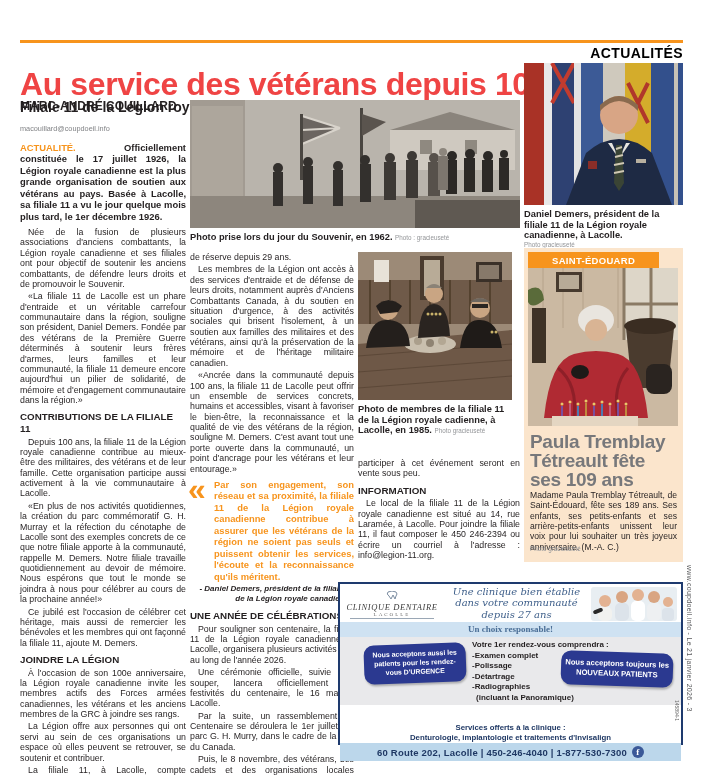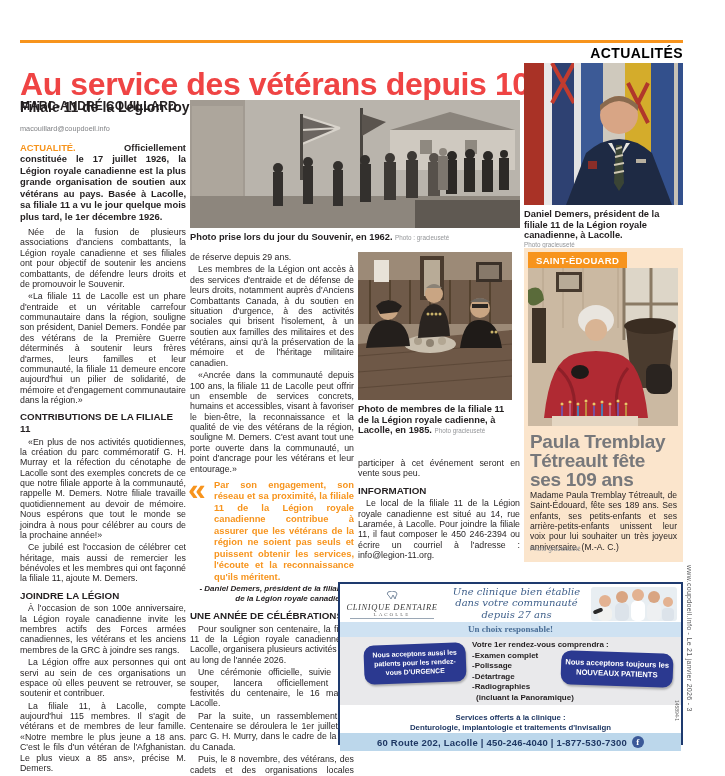--- a/index.html
+++ b/index.html
@@ -31,21 +31,21 @@
 
   
   .pullquote{position:relative;color:#F7941D;font-weight:bold;font-size:9.4px;line-height:1.22;
         padding-left:24px;margin:5px 0 2px;text-align:justify;}
   .qmark{position:absolute;left:-2px;top:-6px;font-size:32px;line-height:1;}
   .qattr{text-align:right;font-style:italic;font-weight:bold;font-size:8px;line-height:1.25;margin-bottom:4px;}
 
   
   .sb-panel{position:absolute;left:524px;top:248px;width:159px;height:314px;background:#FBE5CC;}
   .sb-badge{position:absolute;left:528px;top:252px;background:#F7941D;color:#fff;font-weight:bold;
-        font-size:9.5px;padding:3px 8px;letter-spacing:.3px;}
+        font-size:9.5px;padding:3px 24px;letter-spacing:.3px;}
   .sb-headline{position:absolute;left:530px;top:432px;width:148px;font-size:19px;line-height:1.0;
         font-weight:bold;color:#77787B;letter-spacing:-.3px;}
   .sb-body{position:absolute;left:530px;top:490px;width:147px;font-size:8.6px;line-height:1.2;text-align:justify;}
   .sb-credit{position:absolute;left:530px;top:545px;font-size:6.3px;color:#939598;}
 
   
   .ad{position:absolute;left:338px;top:582px;width:345px;height:163px;box-sizing:border-box;
       border:2px solid #1E3A6E;background:#fff;}
   .ad-top{height:38px;display:flex;align-items:center;}
   .ad-logo{width:104px;text-align:center;line-height:1.05;}
@@ -60,21 +60,21 @@
   .ad-main{height:68px;background:#E9E9EB;position:relative;}
   .ad-badge{position:absolute;background:#2B3990;color:#fff;border-radius:10px;font-weight:bold;
       text-align:center;line-height:1.3;box-shadow:1px 2px 2px rgba(0,0,0,.25);}
   .ad-badge.left{left:24px;top:7px;width:96px;font-size:6.9px;padding:6px 3px;transform:rotate(-2deg);}
   .ad-badge.right{right:8px;top:15px;width:106px;font-size:7.6px;padding:7px 3px;transform:rotate(2deg);}
   .ad-list{position:absolute;left:132px;top:3px;width:150px;text-align:left;}
   .ad-intro{font-weight:bold;font-size:8px;margin-bottom:2px;}
   .ad-item{font-weight:bold;font-size:8px;line-height:1.3;}
   .ad-item.sub{padding-left:4px;}
   .ad-services{height:20px;text-align:center;font-size:7.8px;font-weight:bold;color:#1F3864;
-      line-height:1.3;padding-top:8px;}
+      line-height:1.3;padding-top:18px;}
   .ad-address{height:18px;background:#BCD7EB;display:flex;align-items:center;justify-content:center;
       gap:5px;font-weight:bold;color:#1F3864;font-size:9.5px;letter-spacing:.2px;}
   .fb{width:12px;height:12px;border-radius:50%;background:#3B5998;color:#fff;display:inline-flex;
       align-items:center;justify-content:center;font-size:9px;font-weight:bold;font-family:"Liberation Serif",serif;}
   .ad-code{position:absolute;right:1px;bottom:22px;font-size:5px;color:#6b6b6b;writing-mode:vertical-rl;}
 
   .margin-text{position:absolute;left:686px;top:565px;height:211px;font-size:7px;color:#58595b;
       writing-mode:vertical-rl;letter-spacing:.3px;}
 </style>
 </head>
@@ -87,20 +87,21 @@
   <div class="kicker">Filiale 11 de la Légion royale canadienne à Lacolle</div>
   <h1 class="headline">Au service des vétérans depuis 100 ans</h1>
 
   <div class="col" style="left:20px;top:99px;width:166px;">
     <div class="byline">MARC-ANDRÉ COUILLARD</div>
     <div class="byline-email">macouillard@coupdoeil.info</div>
     <p class="lead"><span class="lead-label">ACTUALITÉ.</span> <span>Officiellement constituée le 17 juillet 1926, la Légion royale canadienne est la plus grande organisation de soutien aux vétérans au pays. Basée à Lacolle, sa filiale 11 a vu le jour quelque mois plus tard, le 1er décembre 1926.</span></p>
     <p class="ind">Née de la fusion de plusieurs associations d'anciens combattants, la Légion royale canadienne et ses filiales ont pour objectif de soutenir les anciens combattants, de défendre leurs droits et de promouvoir le Souvenir.</p>
     <p class="ind">«La filiale 11 de Lacolle est un phare d'entraide et un véritable carrefour communautaire dans la région, souligne son président, Daniel Demers. Fondée par des vétérans de la Première Guerre déterminés à soutenir leurs frères d'armes, leurs familles et leur communauté, la filiale 11 demeure encore aujourd'hui un pilier de solidarité, de mémoire et d'engagement communautaire dans la région.»</p>
     <div class="subhead">CONTRIBUTIONS DE LA FILIALE 11</div>
+    <p class="ind">Depuis 100 ans, la filiale 11 de la Légion royale canadienne contribue au mieux-être des militaires, des vétérans et de leur famille. Cette organisation participe aussi activement à la vie communautaire à Lacolle.</p>
     <p class="ind">«En plus de nos activités quotidiennes, la création du parc commémoratif G. H. Murray et la réfection du cénotaphe de Lacolle sont des exemples concrets de ce que notre filiale apporte à la communauté, rappelle M. Demers. Notre filiale travaille quotidiennement au devoir de mémoire. Nous espérons que tout le monde se joindra à nous pour célébrer au cours de la prochaine année!»</p>
     <p class="ind">Ce jubilé est l'occasion de célébrer cet héritage, mais aussi de remercier les bénévoles et les membres qui ont façonné la filiale 11, ajoute M. Demers.</p>
     <div class="subhead">JOINDRE LA LÉGION</div>
     <p class="ind">À l'occasion de son 100e anniversaire, la Légion royale canadienne invite les membres actifs des Forces armées canadiennes, les vétérans et les anciens membres de la GRC à joindre ses rangs.</p>
     <p class="ind">La Légion offre aux personnes qui ont servi au sein de ces organisations un espace où elles peuvent se retrouver, se soutenir et contribuer.</p>
     <p class="ind">La filiale 11, à Lacolle, compte aujourd'hui 115 membres. Il s'agit de vétérans et de membres de leur famille. «Notre membre le plus jeune a 18 ans. C'est le fils d'un vétéran de l'Afghanistan. Le plus vieux a 85 ans», précise M. Demers.</p>
 
   </div>
 
   <figure style="left:190px;top:100px;">

